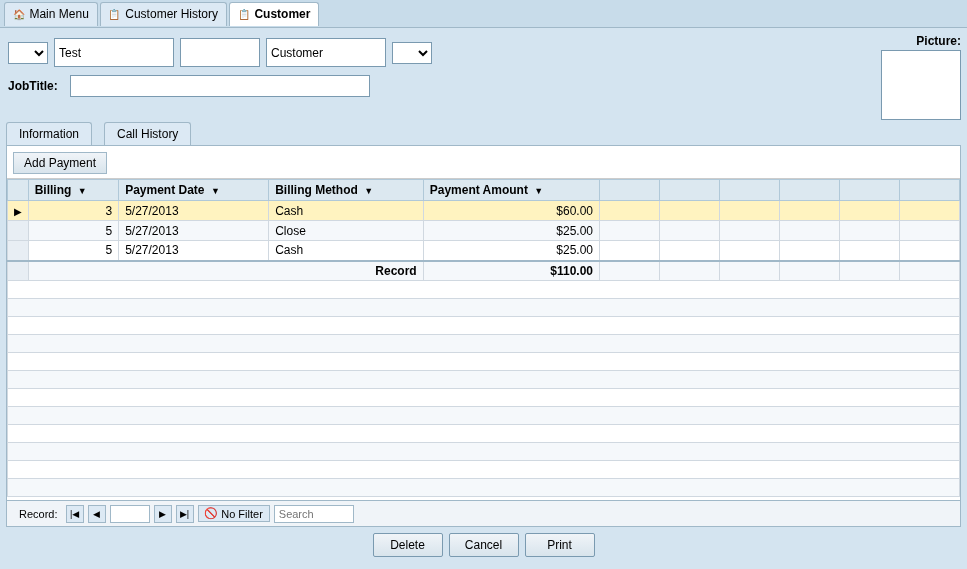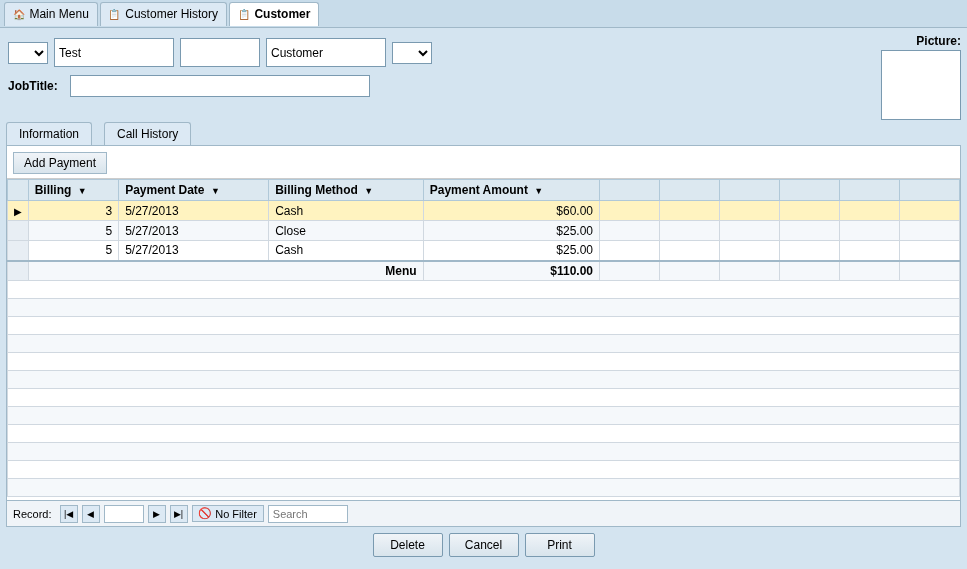--- a/index.html
+++ b/index.html
@@ -226,21 +226,21 @@
 
     
     .empty-row td {
       height: 18px;
     }
 
     
     .record-nav {
       display: flex;
       align-items: center;
-      padding: 4px 6px;
+      padding: 4px 12px;
       border-top: 1px solid #a0b8c8;
       background: #f0f4f8;
       gap: 4px;
       height: 26px;
     }
 
     .record-nav-label {
       font-size: 11px;
       margin-right: 4px;
     }
@@ -440,21 +440,21 @@
             <td></td>
             <td></td>
             <td></td>
             <td></td>
             <td></td>
             <td></td>
           </tr>
 
           <tr class="total-row">
             <td class="row-marker"></td>
-            <td colspan="3" class="num-cell" style="text-align:right;font-weight:bold;">Menu</td>
+            <td colspan="3" class="num-cell" style="text-align:right;font-weight:bold;">Record</td>
             <td class="num-cell" style="font-weight:bold;">$110.00</td>
             <td></td>
             <td></td>
             <td></td>
             <td></td>
             <td></td>
             <td></td>
           </tr>
 
           <tr class="empty-row">

